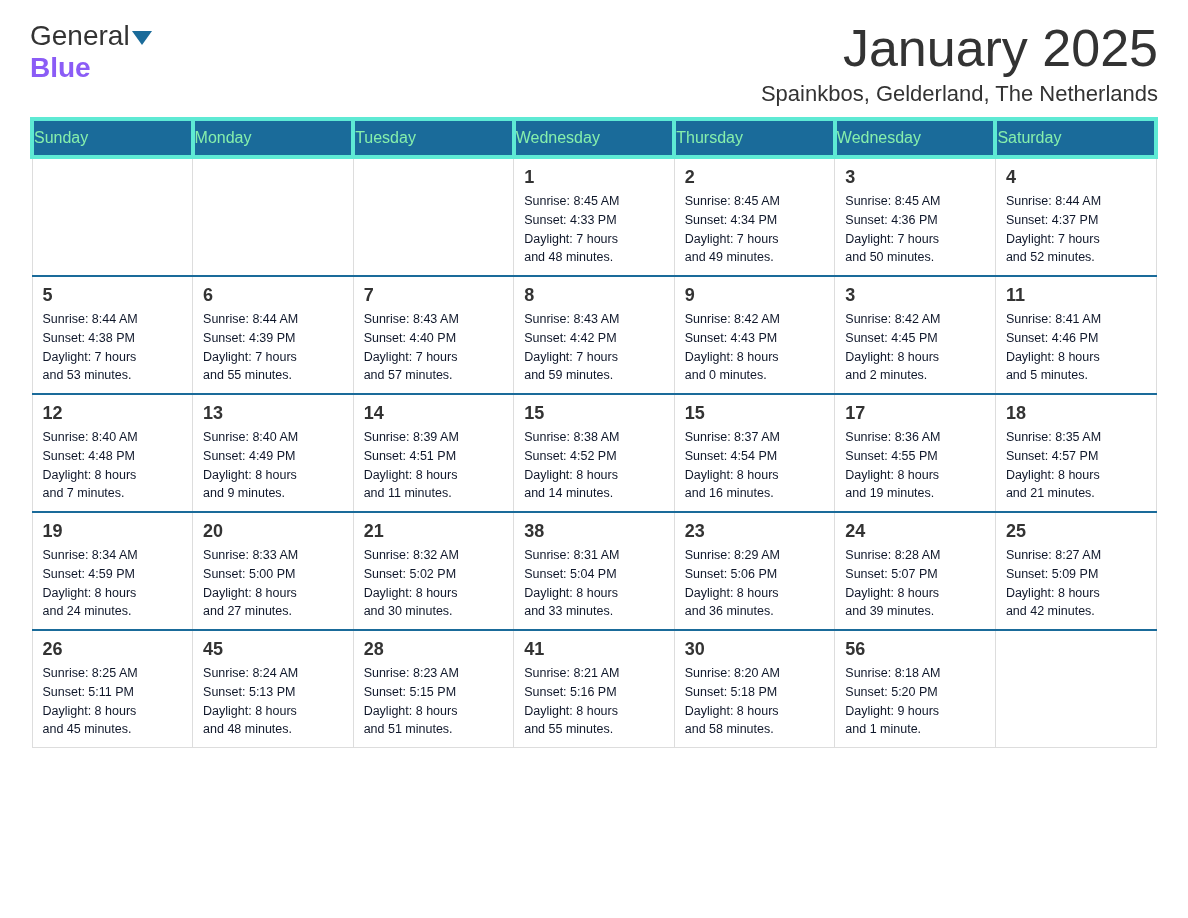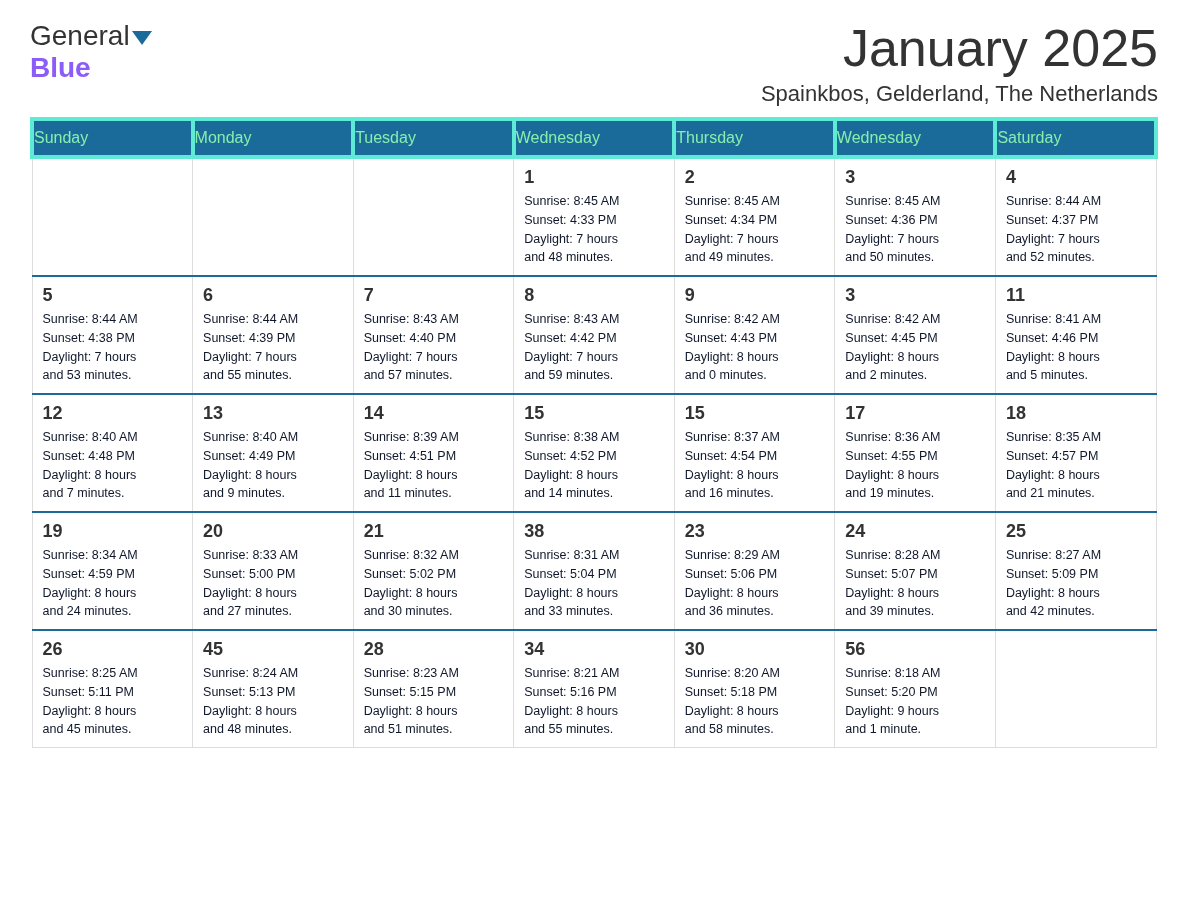--- a/index.html
+++ b/index.html
@@ -245,21 +245,21 @@
         </td>
         <td>
           <div class="day-num">45</div>
           <div class="day-info">Sunrise: 8:24 AM<br>Sunset: 5:13 PM<br>Daylight: 8 hours<br>and 48 minutes.</div>
         </td>
         <td>
           <div class="day-num">28</div>
           <div class="day-info">Sunrise: 8:23 AM<br>Sunset: 5:15 PM<br>Daylight: 8 hours<br>and 51 minutes.</div>
         </td>
         <td>
-          <div class="day-num">34</div>
+          <div class="day-num">41</div>
           <div class="day-info">Sunrise: 8:21 AM<br>Sunset: 5:16 PM<br>Daylight: 8 hours<br>and 55 minutes.</div>
         </td>
         <td>
           <div class="day-num">30</div>
           <div class="day-info">Sunrise: 8:20 AM<br>Sunset: 5:18 PM<br>Daylight: 8 hours<br>and 58 minutes.</div>
         </td>
         <td>
           <div class="day-num">56</div>
           <div class="day-info">Sunrise: 8:18 AM<br>Sunset: 5:20 PM<br>Daylight: 9 hours<br>and 1 minute.</div>
         </td>

